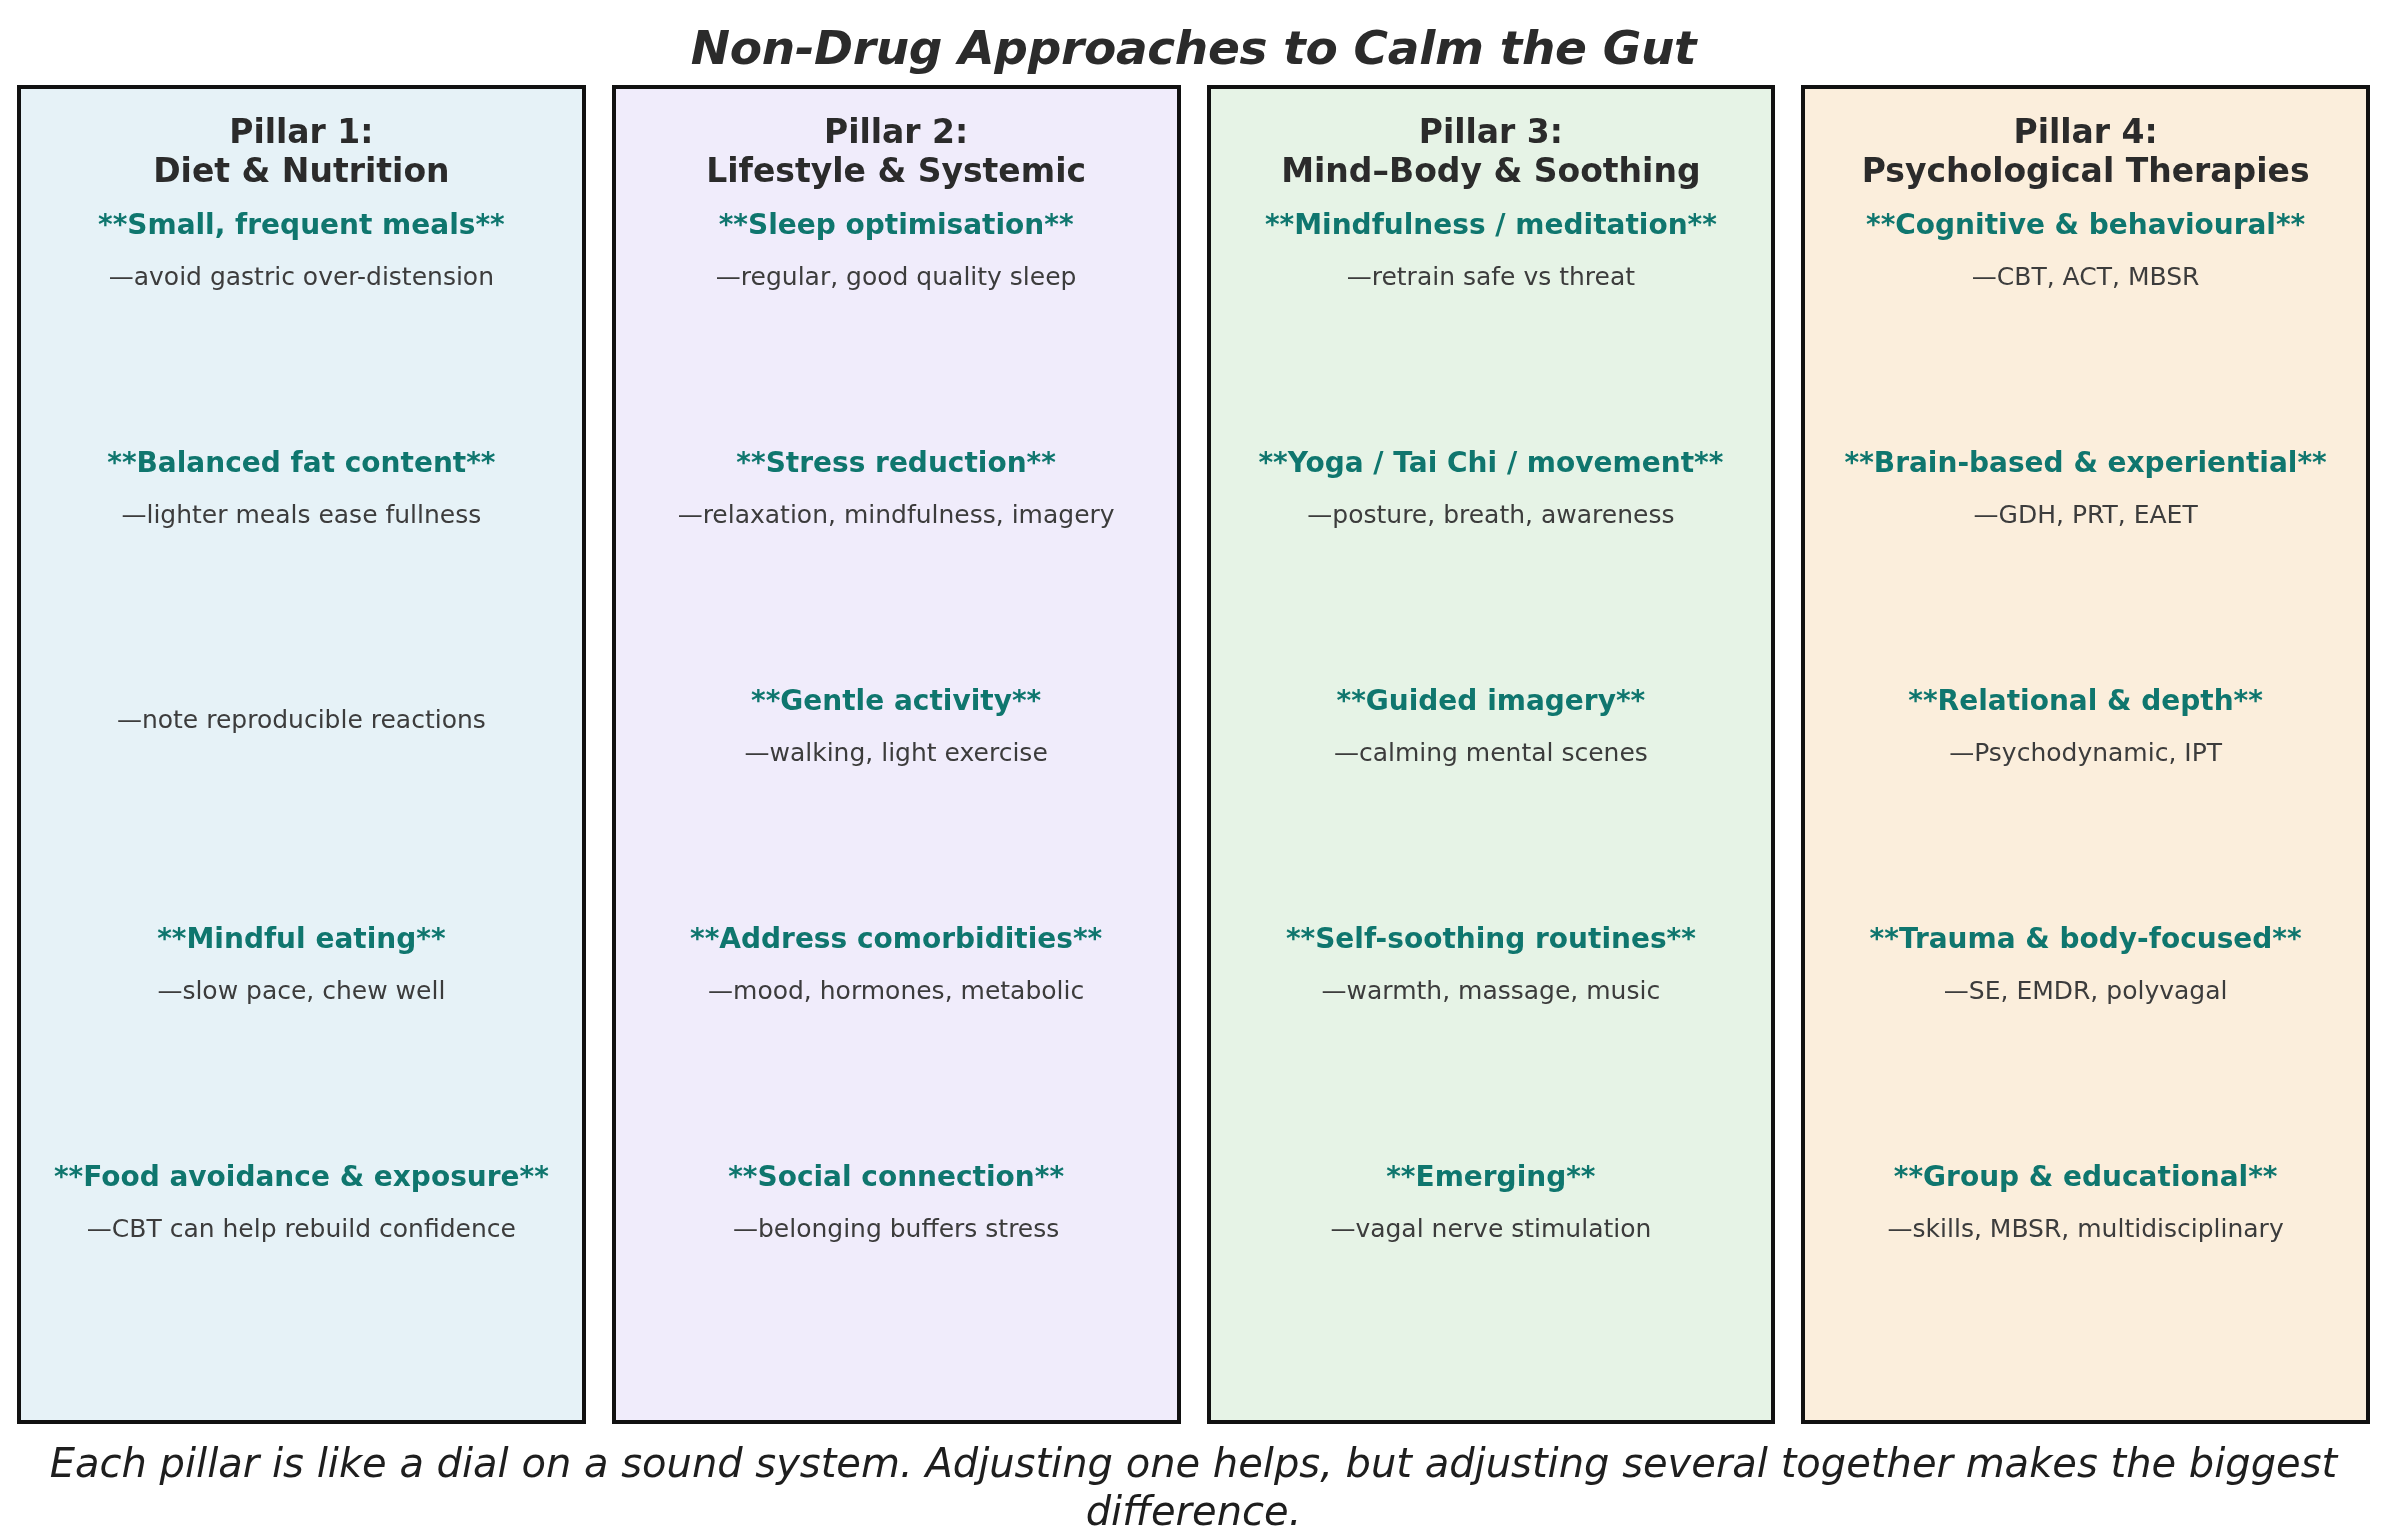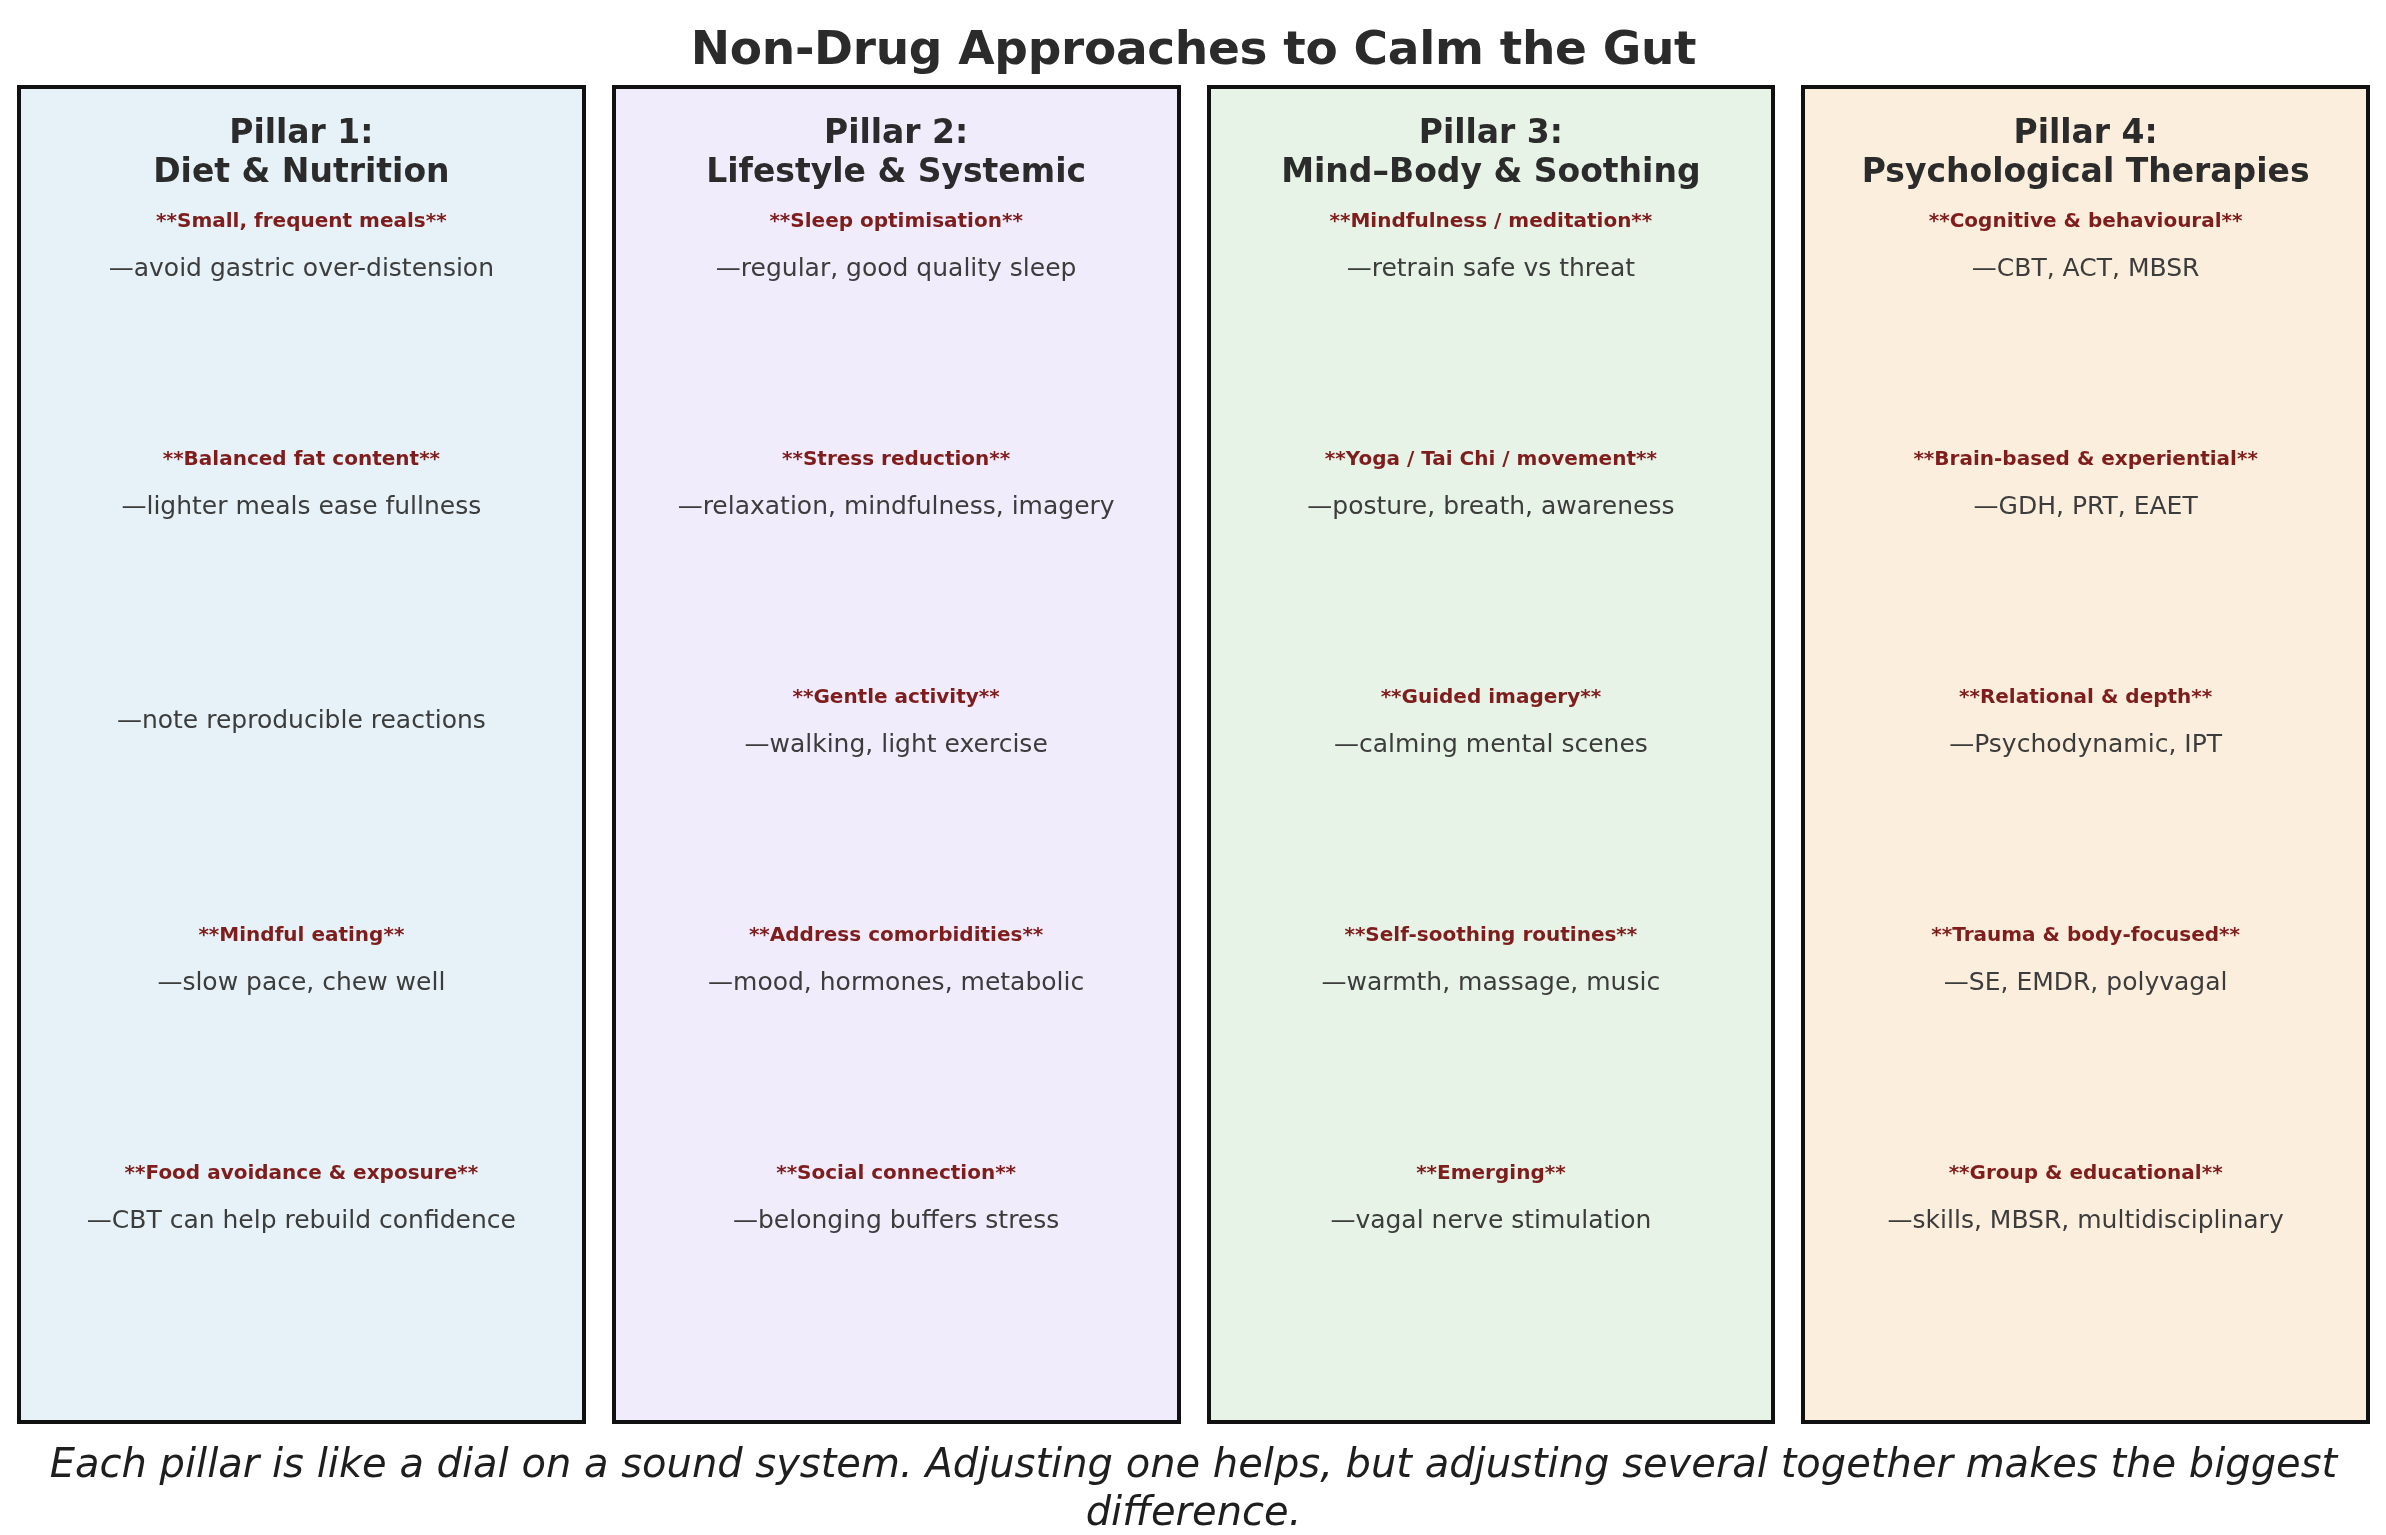--- a/index.html
+++ b/index.html
@@ -26,20 +26,21 @@
     text-align: center;
     font-size: 47px;
     font-weight: bold;
     color: #2b2b2b;
     letter-spacing: -0.3px;
     padding-top: 20.5px;
     padding-bottom: 0;
     height: 86px;
     box-sizing: border-box;
     line-height: 1.15;
+    font-style: italic;
   }
   #columns {
     display: flex;
     flex-direction: row;
     gap: 26px;
     padding: 0 17px;
     box-sizing: border-box;
     height: 1352px;
   }
   .pillar {
@@ -69,23 +70,23 @@
     justify-content: flex-start;
     padding-top: 17px;
   }
   .item {
     height: 238px;
     text-align: center;
     box-sizing: border-box;
   }
   .item:last-child { height: auto; }
   .item-title {
-    font-size: 20px;
+    font-size: 28px;
     font-weight: bold;
-    color: #7f1d1d;
+    color: #0f766e;
     line-height: 1.2;
     white-space: nowrap;
   }
   .item-sub {
     font-size: 25px;
     font-weight: normal;
     color: #3c3c3c;
     line-height: 1.2;
     margin-top: 20.5px;
     white-space: nowrap;

